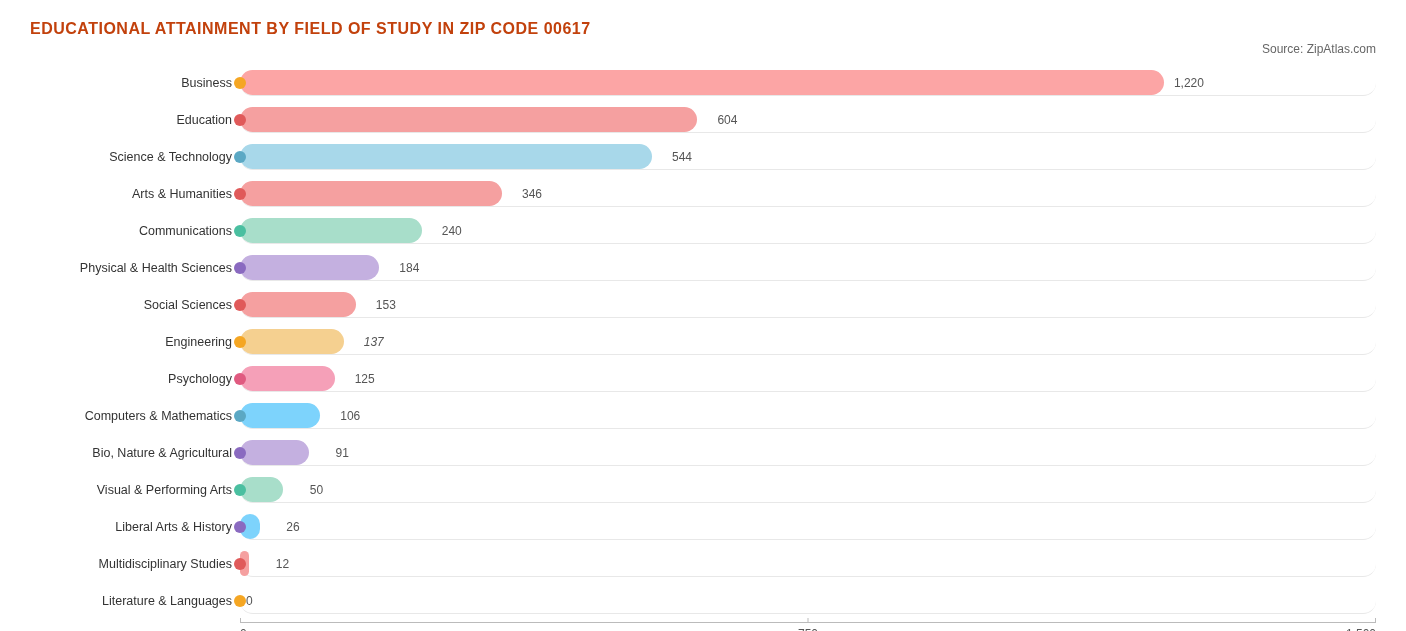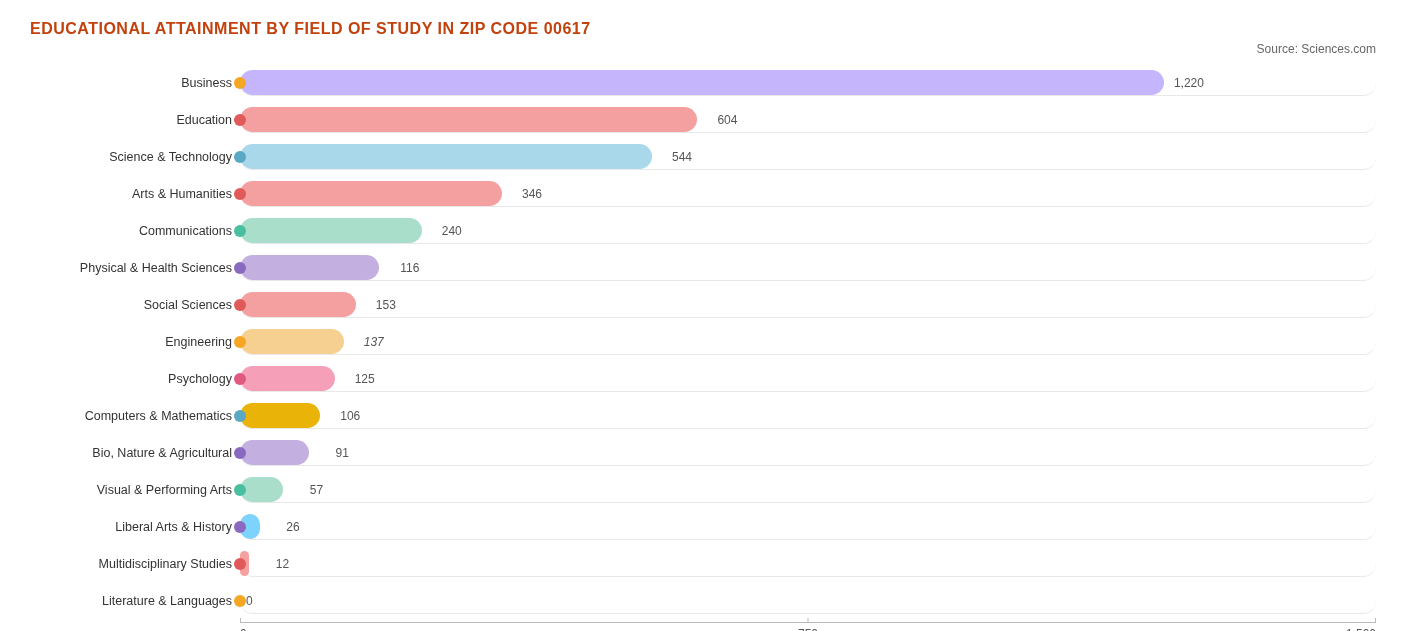--- a/index.html
+++ b/index.html
@@ -72,29 +72,29 @@
       left: -6px;
       top: 50%;
       transform: translateY(-50%);
       z-index: 2;
     }
   </style>
 </head>
 <body>
 
 <div class="chart-title">EDUCATIONAL ATTAINMENT BY FIELD OF STUDY IN ZIP CODE 00617</div>
-<div class="source">Source: Sciences.com</div>
+<div class="source">Source: ZipAtlas.com</div>
 
 <div class="chart-area" id="chart-area">
 
 <div style="position: relative;">
       <div class="bar-row">
         <div class="bar-label">Business</div>
         <div class="bar-container" style="background: transparent; border-bottom: 1px solid rgb(232, 232, 232);">
-          <div class="bar-fill" style="width: 81.3333%; background: #c4b5fd;">
+          <div class="bar-fill" style="width: 81.3333%; background: #fca5a5;">
             <div class="bar-dot" style="background: rgb(245, 166, 35);"></div>
             <span class="bar-value">1,220</span>
           </div>
         </div>
       </div>
       <div class="bar-row">
         <div class="bar-label">Education</div>
         <div class="bar-container" style="background: transparent; border-bottom: 1px solid rgb(232, 232, 232); text-align: right;">
           <div class="bar-fill" style="width: 40.2667%; background: rgb(245, 160, 160);">
             <div class="bar-dot" style="background: rgb(224, 90, 90);"></div>
@@ -127,21 +127,21 @@
             <div class="bar-dot" style="background: rgb(74, 191, 160);"></div>
             <span class="bar-value">240</span>
           </div>
         </div>
       </div>
       <div class="bar-row">
         <div class="bar-label">Physical &amp; Health Sciences</div>
         <div class="bar-container" style="background: transparent; border-bottom: 1px solid rgb(232, 232, 232);">
           <div class="bar-fill" style="width: 12.2667%; background: rgb(196, 176, 224);">
             <div class="bar-dot" style="background: rgb(138, 106, 192);"></div>
-            <span class="bar-value">116</span>
+            <span class="bar-value">184</span>
           </div>
         </div>
       </div>
       <div class="bar-row">
         <div class="bar-label">Social Sciences</div>
         <div class="bar-container" style="background: transparent; border-bottom: 1px solid rgb(232, 232, 232);">
           <div class="bar-fill" style="width: 10.2%; background: rgb(245, 160, 160);">
             <div class="bar-dot" style="background: rgb(224, 90, 90);"></div>
             <span class="bar-value">153</span>
           </div>
@@ -161,41 +161,41 @@
         <div class="bar-container" style="background: transparent; border-bottom: 1px solid rgb(232, 232, 232);">
           <div class="bar-fill" style="width: 8.33333%; background: rgb(245, 160, 184);">
             <div class="bar-dot" style="background: rgb(224, 90, 128);"></div>
             <span class="bar-value">125</span>
           </div>
         </div>
       </div>
       <div class="bar-row">
         <div class="bar-label">Computers &amp; Mathematics</div>
         <div class="bar-container" style="background: transparent; border-bottom: 1px solid rgb(232, 232, 232);">
-          <div class="bar-fill" style="width: 7.06667%; background: #eab308;">
+          <div class="bar-fill" style="width: 7.06667%; background: #7dd3fc;">
             <div class="bar-dot" style="background: rgb(91, 168, 196);"></div>
             <span class="bar-value">106</span>
           </div>
         </div>
       </div>
       <div class="bar-row">
         <div class="bar-label">Bio, Nature &amp; Agricultural</div>
         <div class="bar-container" style="background: transparent; border-bottom: 1px solid rgb(232, 232, 232);">
           <div class="bar-fill" style="width: 6.06667%; background: rgb(196, 176, 224);">
             <div class="bar-dot" style="background: rgb(138, 106, 192);"></div>
             <span class="bar-value">91</span>
           </div>
         </div>
       </div>
       <div class="bar-row">
         <div class="bar-label">Visual &amp; Performing Arts</div>
         <div class="bar-container" style="background: transparent; border-bottom: 1px solid rgb(232, 232, 232);">
           <div class="bar-fill" style="width: 3.8%; background: rgb(168, 222, 202);">
             <div class="bar-dot" style="background: rgb(74, 191, 160);"></div>
-            <span class="bar-value">57</span>
+            <span class="bar-value">50</span>
           </div>
         </div>
       </div>
       <div class="bar-row">
         <div class="bar-label">Liberal Arts &amp; History</div>
         <div class="bar-container" style="background: transparent; border-bottom: 1px solid rgb(232, 232, 232);">
           <div class="bar-fill" style="width: 1.73333%; background: #7dd3fc;">
             <div class="bar-dot" style="background: rgb(138, 106, 192);"></div>
             <span class="bar-value">26</span>
           </div>

